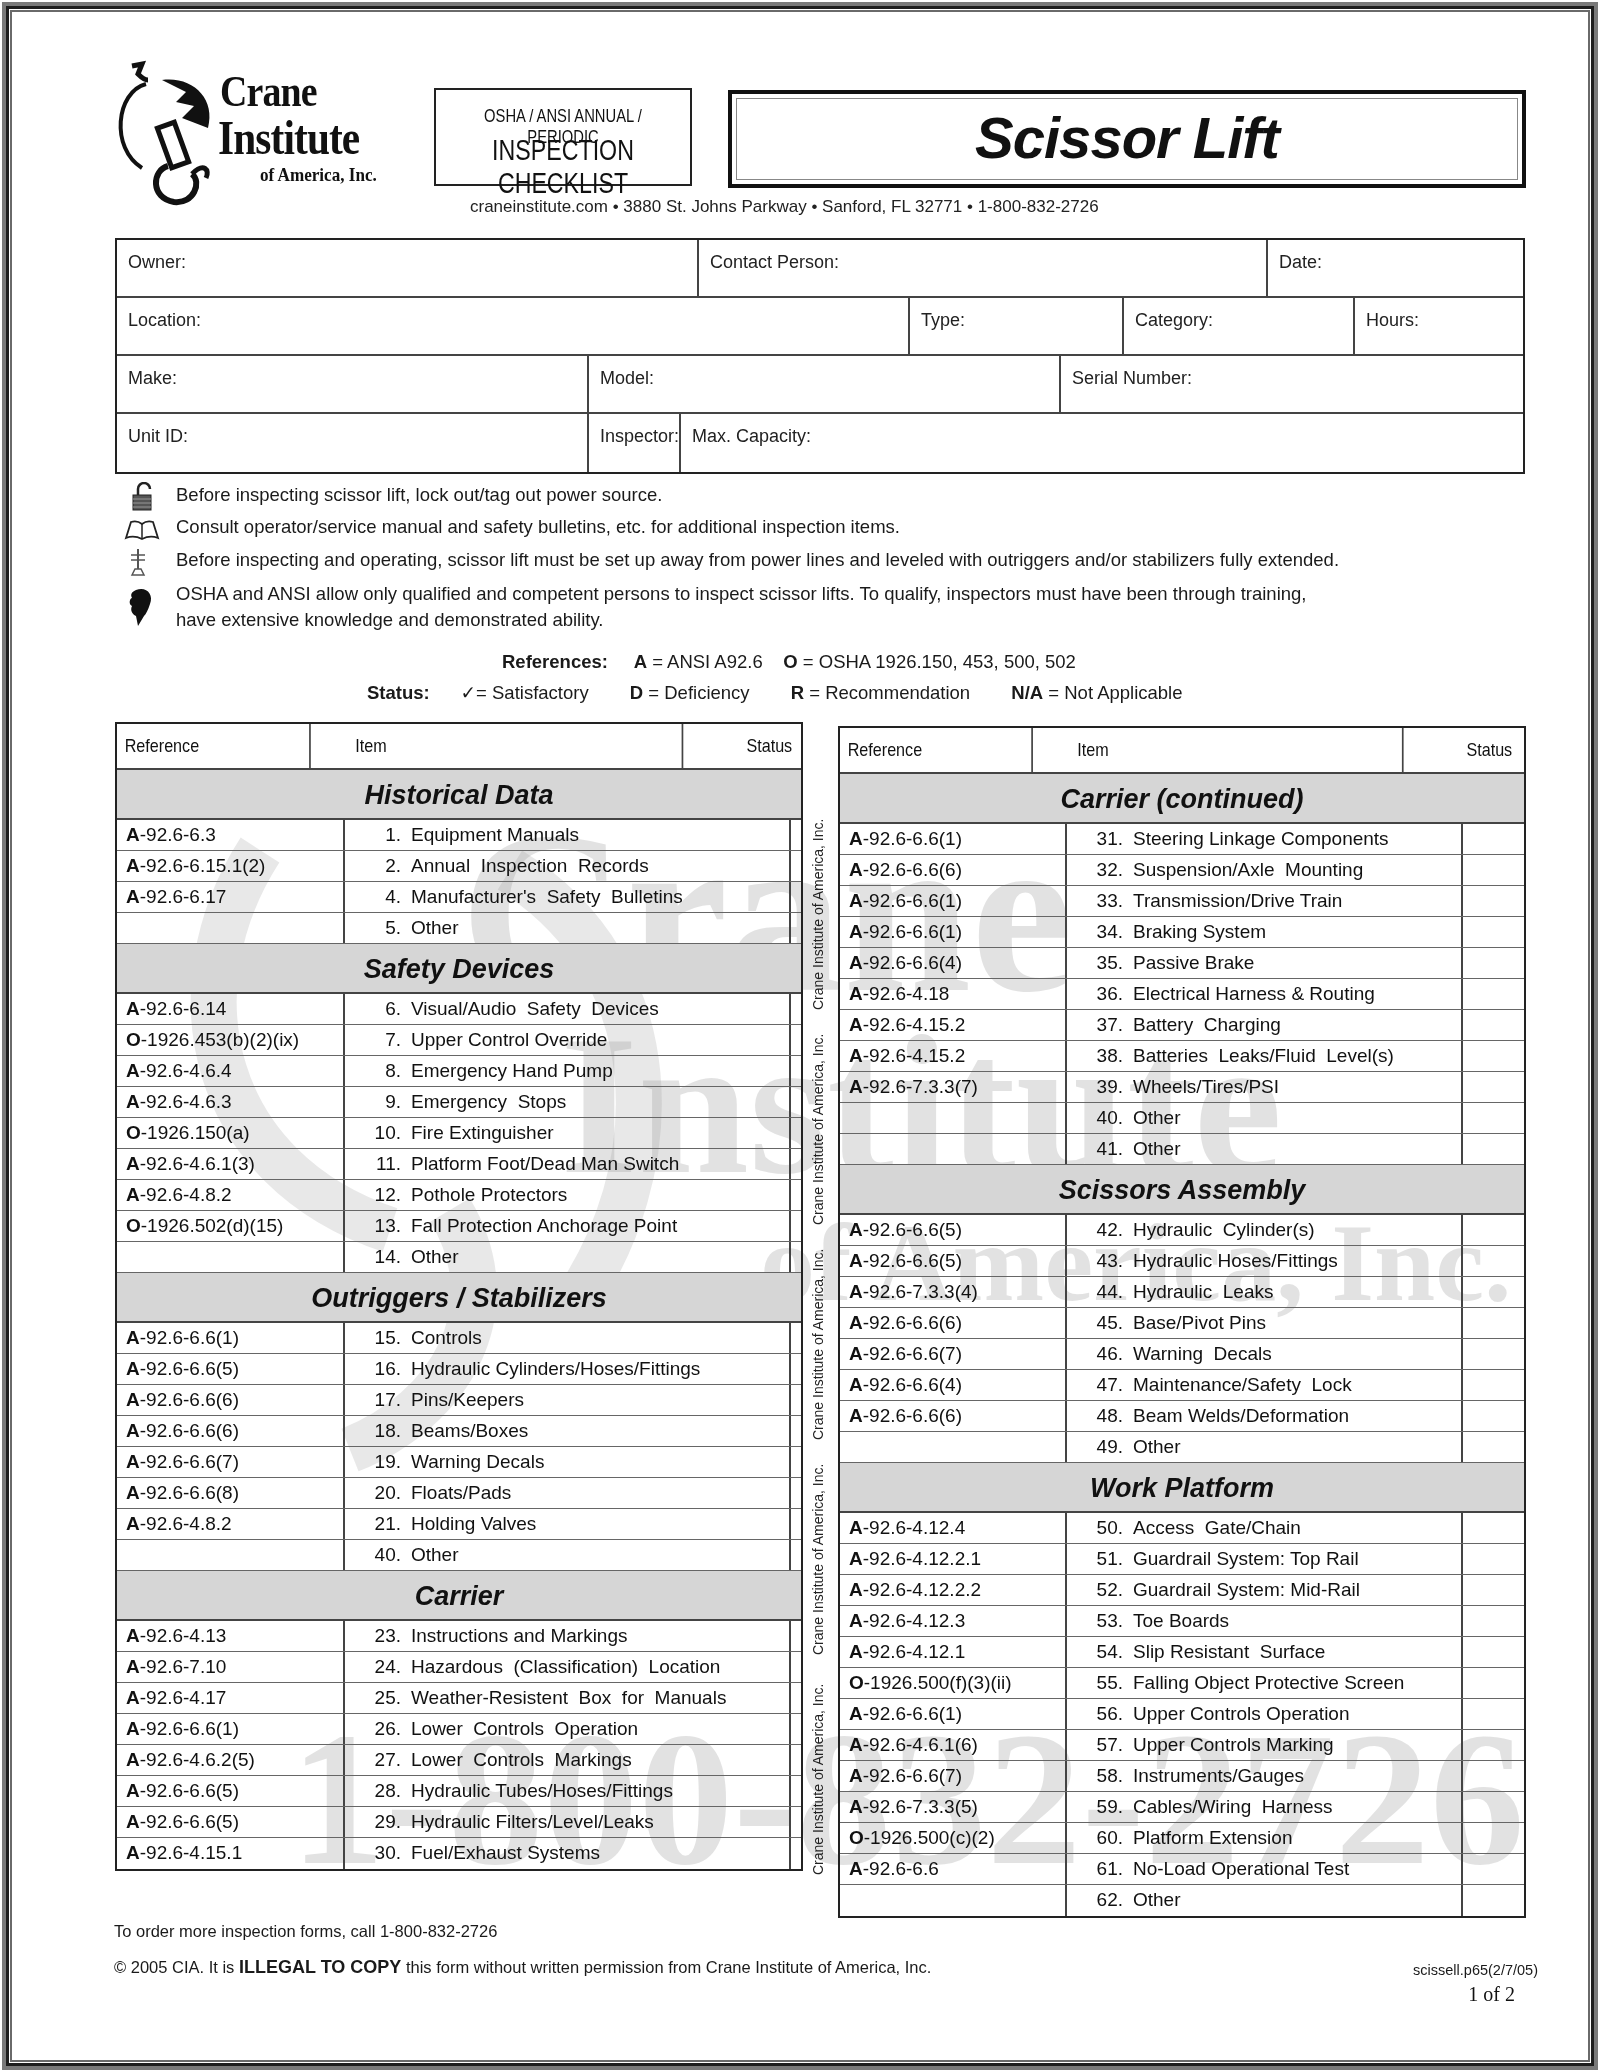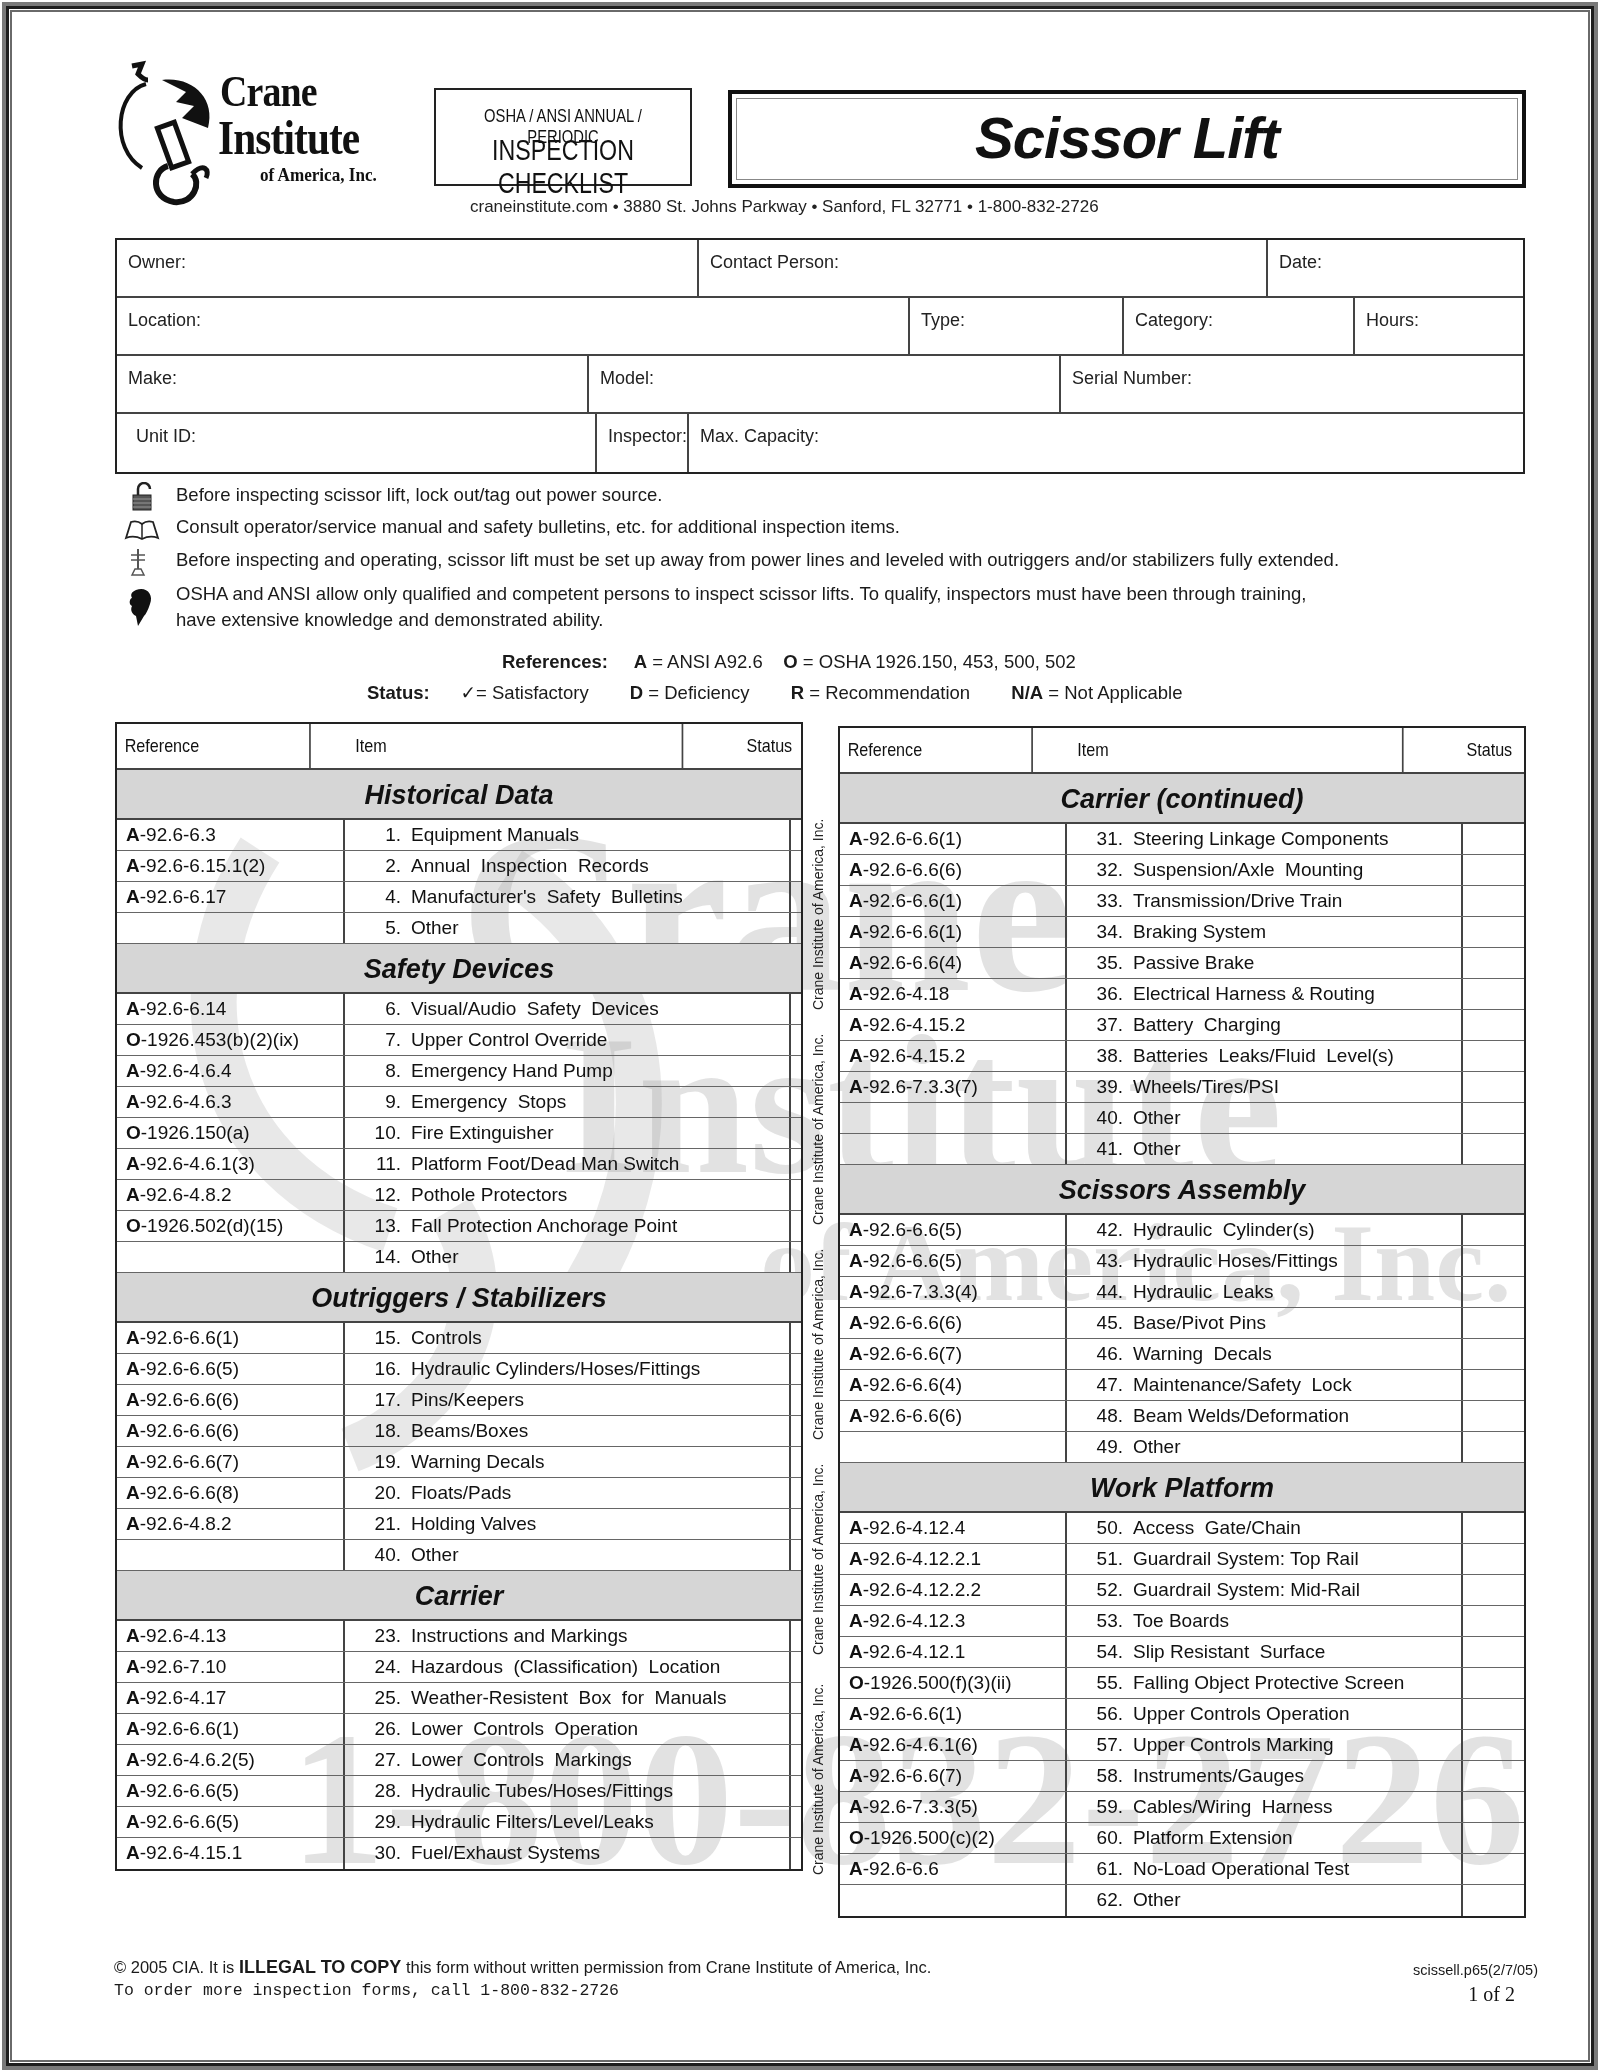--- a/index.html
+++ b/index.html
@@ -35,21 +35,21 @@
   .title-box-inner { position: absolute; left: 4px; top: 4px; right: 4px; bottom: 4px;
                      border: 1px solid #888; }
   .title-text { position: absolute; left: 0; right: 0; top: 10px; text-align: center;
                 font-size: 58px; font-weight: bold; font-style: italic; letter-spacing: -1px; }
 
   .address { position: absolute; left: 470px; top: 197px; font-size: 17px; color: #222; }
 
   
   .info { position: absolute; left: 115px; top: 238px; width: 1410px; border: 2px solid #222; }
   .info-row { display: flex; height: 58px; border-bottom: 2px solid #444; }
-  .info-row:last-child { border-bottom: none; margin-left: 8px; }
+  .info-row:last-child { border-bottom: none; }
   .info-cell { border-right: 2px solid #444; padding: 12px 0 0 11px; font-size: 18px; color: #222; }
   .info-cell:last-child { border-right: none; flex: 1; }
   .note { position: relative; padding-left: 52px; font-size: 18.5px; line-height: 26px; color: #1a1a1a; }
   .note .ico { position: absolute; left: 0; top: 0; width: 36px; height: 30px; }
   .legend { position: absolute; font-size: 18.5px; color: #1a1a1a; white-space: nowrap; }
   .legend b { font-weight: bold; }
 
   
   .table { position: absolute; border: 2px solid #222; background: transparent; }
   .t-head { display: flex; height: 46px; border-bottom: 2px solid #444; }
@@ -527,15 +527,15 @@
 
 <div class="vert" style="top:1010px;">Crane Institute of America, Inc.</div>
 <div class="vert" style="top:1225px;">Crane Institute of America, Inc.</div>
 <div class="vert" style="top:1440px;">Crane Institute of America, Inc.</div>
 <div class="vert" style="top:1655px;">Crane Institute of America, Inc.</div>
 <div class="vert" style="top:1875px;">Crane Institute of America, Inc.</div>
 
 <div class="footer" style="left:114px; top:1957px;">
   <span>© 2005 CIA. It is </span><b style="font-size:18px">ILLEGAL TO COPY</b><span> this form without written permission from Crane Institute of America, Inc.</span>
 </div>
-<div class="footer" style="left:114px; top:1981px;font-family:Liberation Mono, monospace;">To order more inspection forms, call 1-800-832-2726</div>
+<div class="footer" style="left:114px; top:1922px;">To order more inspection forms, call 1-800-832-2726</div>
 <div class="footer" style="right:62px; top:1962px; font-size:14.5px;">scissell.p65(2/7/05)</div>
 <div class="page-num">1 of 2</div>
 
 </body></html>

